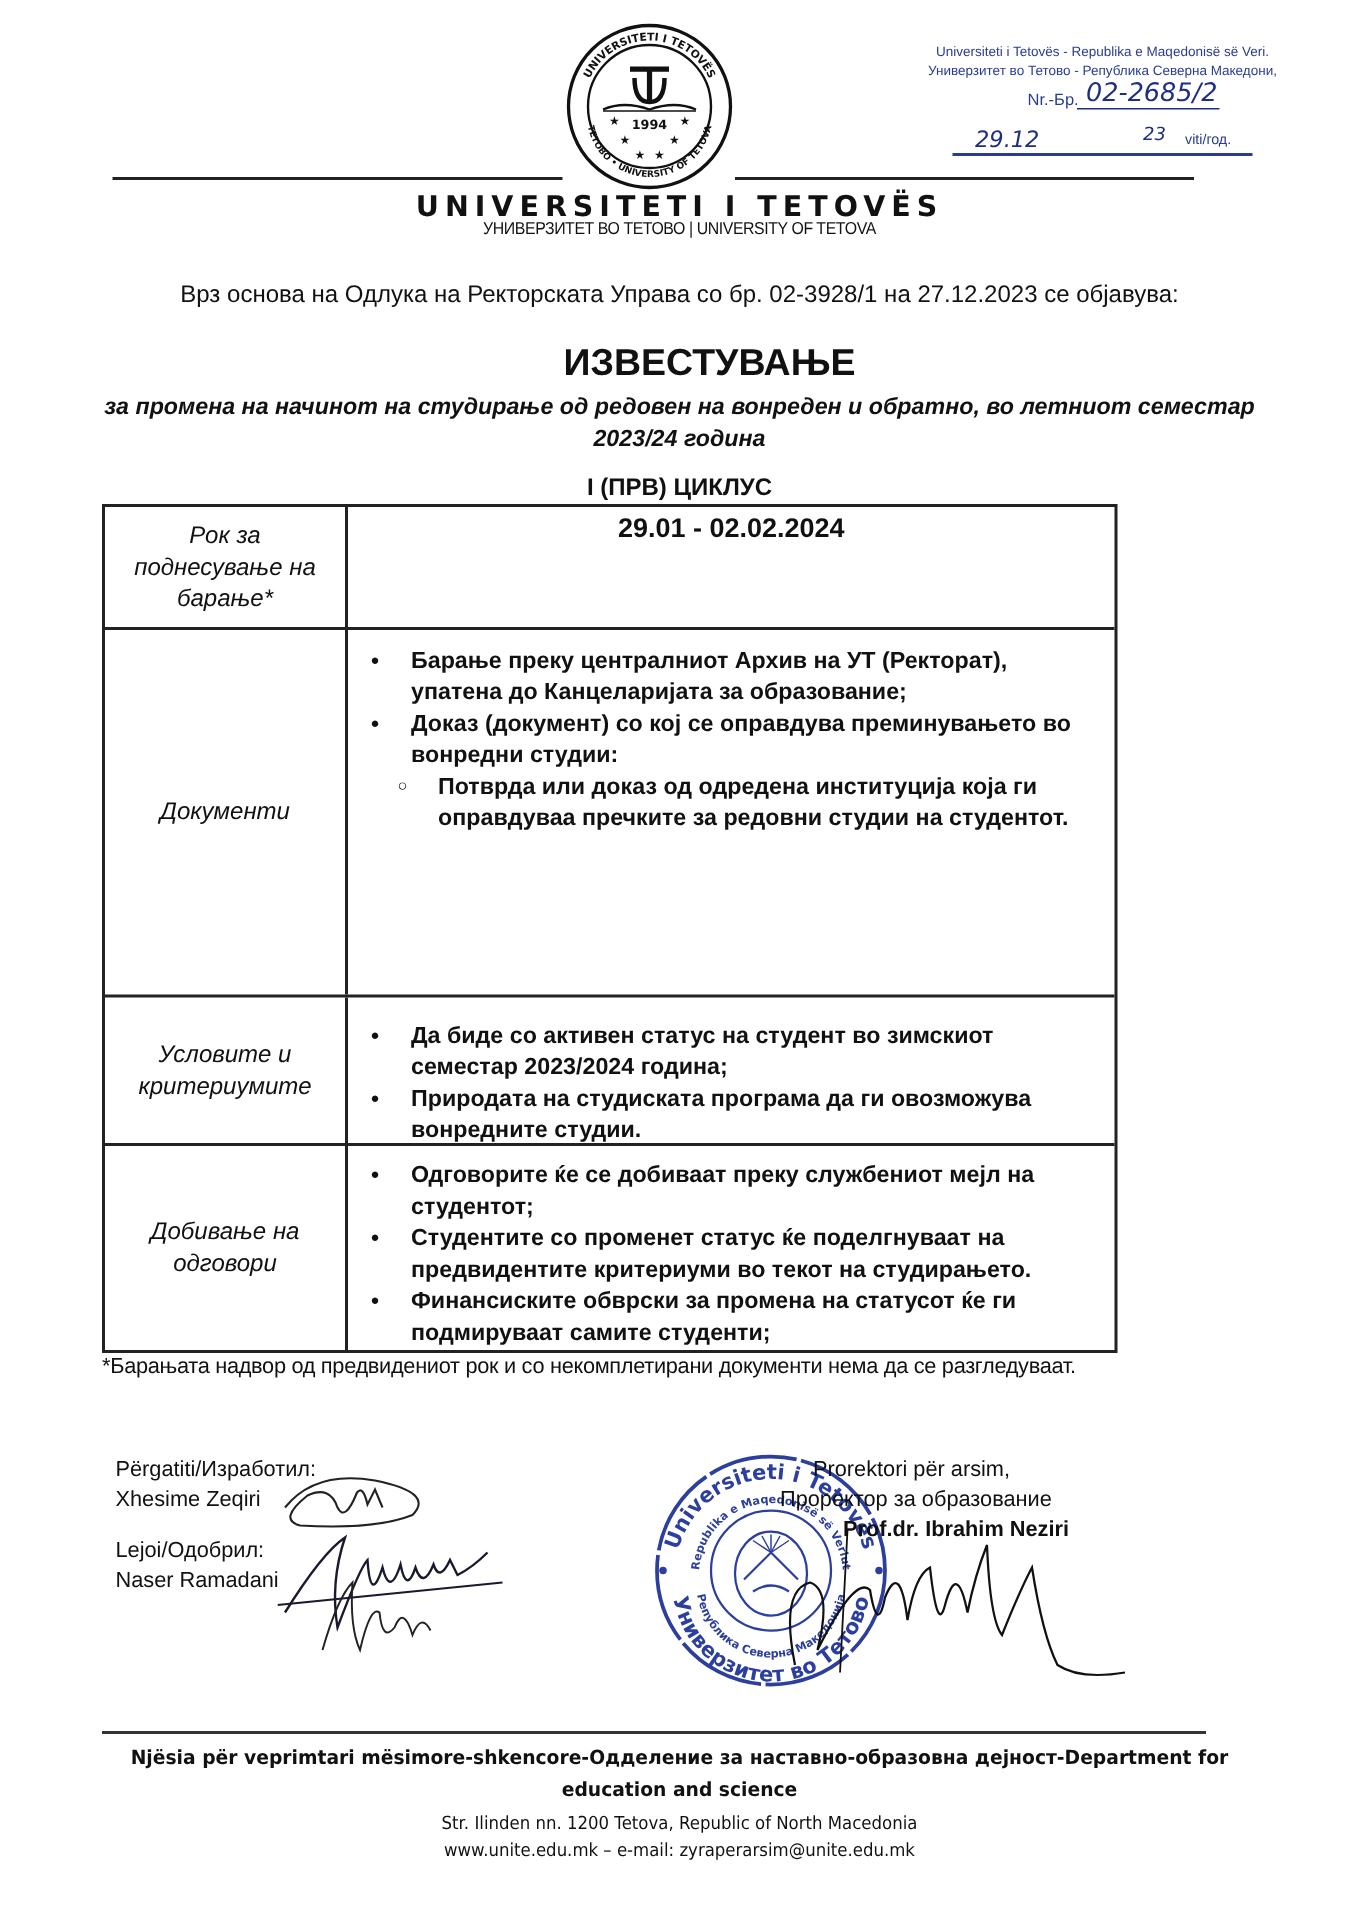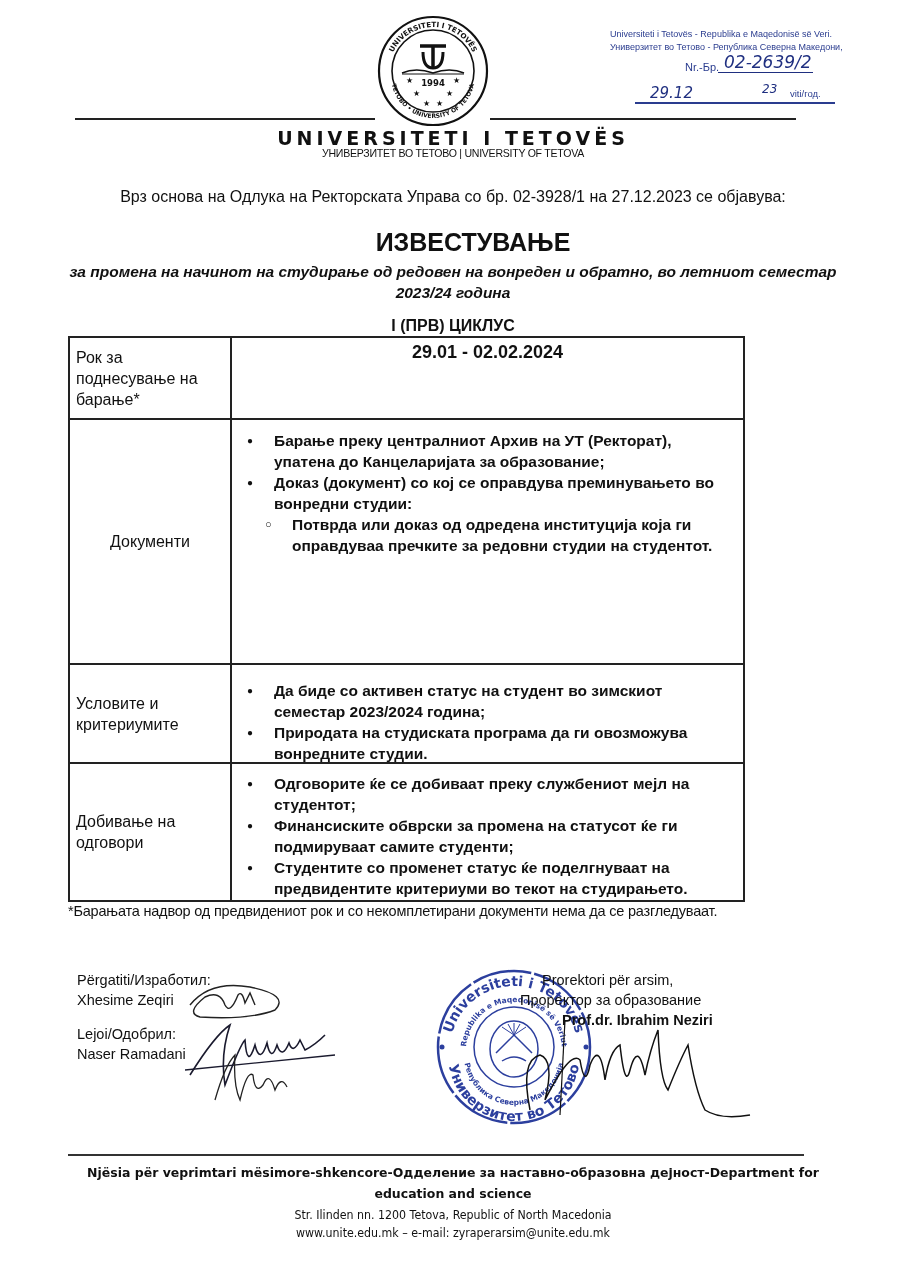--- a/index.html
+++ b/index.html
@@ -10,39 +10,39 @@
 
   
   .logo { left: 376px; top: 14px; width: 114px; height: 114px; }
   .hdr-line-left { left: 75px; top: 118px; width: 300px; height: 2px; background: #222; }
   .hdr-line-right { left: 490px; top: 118px; width: 306px; height: 2px; background: #222; }
   .uni-name { left: 0; top: 127px; width: 906px; text-align: center; font-family: "DejaVu Sans", sans-serif; font-weight: bold; font-size: 19px; letter-spacing: 4px; color: #111; }
   .uni-sub { left: 0; top: 147px; width: 906px; text-align: center; font-family: "Liberation Sans", sans-serif; font-size: 11.5px; letter-spacing: -0.3px; color: #111; transform: scaleX(0.92); }
 
   
   .regstamp { left: 610px; top: 28px; width: 250px; font-family: "Liberation Sans", sans-serif; color: #2a3c8f; }
-  .regstamp .l1, .regstamp .l2 { font-size: 9px; line-height: 13px; text-align: left; }
+  .regstamp .l1, .regstamp .l2 { font-size: 9px; line-height: 13px; text-align: center; }
   .regstamp .nr-row { position: absolute; left: 75px; top: 33px; font-size: 11px; }
   .regstamp .nr-val { position: absolute; left: 108px; top: 24px; font-family: "DejaVu Sans", sans-serif; font-size: 17px; color: #1f2f80; font-style: italic; border-bottom: 1.5px solid #1f2f80; min-width: 95px; padding-left: 6px; }
   .regstamp .date-val { position: absolute; left: 40px; top: 56px; font-family: "DejaVu Sans", sans-serif; font-size: 15px; color: #1f2f80; font-style: italic; }
   .regstamp .year-val { position: absolute; left: 152px; top: 54px; font-family: "DejaVu Sans", sans-serif; font-size: 12px; color: #1f2f80; font-style: italic; }
   .regstamp .vitigod { position: absolute; left: 180px; top: 60px; font-size: 9.5px; }
   .regstamp .date-line { position: absolute; left: 25px; top: 74px; width: 200px; height: 1.5px; background: #2a3c8f; }
 
   
   .intro { left: 0; top: 188px; width: 906px; text-align: center; font-size: 16px; }
   .title { left: 0; top: 228px; width: 906px; text-align: center; font-size: 25px; font-weight: bold; padding-left: 40px; }
   .subtitle { left: 40px; top: 261px; width: 826px; text-align: center; font-size: 15.5px; font-weight: bold; font-style: italic; line-height: 21px; }
   .cycle { left: 0; top: 317px; width: 906px; text-align: center; font-size: 16px; font-weight: bold; }
 
   
   .table { left: 68px; top: 336px; width: 677px; border: 2px solid #222; }
   .row { display: flex; border-top: 2px solid #222; }
   .row:first-child { border-top: none; }
-  .cell-label { width: 162px; border-right: 2px solid #222; display: flex; align-items: center; justify-content: center; text-align: left; font-size: 16px; line-height: 21px; padding: 4px 6px; }
+  .cell-label { width: 162px; border-right: 2px solid #222; display: flex; align-items: center; justify-content: center; text-align: center; font-size: 16px; line-height: 21px; padding: 4px 6px; font-style: italic; }
   .cell-body { flex: 1; padding: 6px 10px 6px 10px; font-size: 15.5px; font-weight: bold; line-height: 21px; }
   .row-deadline { height: 80px; }
   .row-deadline .cell-label { align-items: center; }
   .row-deadline .cell-body { text-align: center; font-size: 18px; padding-top: 4px; }
   .row-docs { height: 245px; }
   .row-docs .cell-body { padding-top: 10px; }
   .row-cond { height: 99px; }
   .row-cond .cell-body { padding-top: 15px; }
   .row-resp { height: 138px; }
   .row-resp .cell-body { padding-top: 9px; }
@@ -105,21 +105,21 @@
 
 <div class="abs hdr-line-left"></div>
 <div class="abs hdr-line-right"></div>
 <div class="abs uni-name">UNIVERSITETI I TETOVËS</div>
 <div class="abs uni-sub">УНИВЕРЗИТЕТ ВО ТЕТОВО | UNIVERSITY OF TETOVA</div>
 
 <div class="abs regstamp">
   <div class="l1">Universiteti i Tetovës - Republika e Maqedonisë së Veri.</div>
   <div class="l2">Универзитет во Тетово - Република Северна Македони,</div>
   <span class="nr-row">Nr.-Бр.</span>
-  <span class="nr-val">02-2639/2</span>
+  <span class="nr-val">02-2685/2</span>
   <span class="date-val">29.12</span>
   <span class="year-val">23</span>
   <span class="vitigod">viti/год.</span>
   <div class="date-line"></div>
 </div>
 
 <div class="abs intro">Врз основа на Одлука на Ректорската Управа со бр. 02-3928/1 на 27.12.2023 се објавува:</div>
 <div class="abs title">ИЗВЕСТУВАЊЕ</div>
 <div class="abs subtitle">за промена на начинот на студирање од редовен на вонреден и обратно, во летниот семестар 2023/24 година</div>
 <div class="abs cycle">I (ПРВ) ЦИКЛУС</div>
@@ -155,22 +155,22 @@
         <li>Природата на студиската програма да ги овозможува вонредните студии.</li>
       </ul>
     </div>
   </div>
 
   <div class="row row-resp">
     <div class="cell-label">Добивање на одговори</div>
     <div class="cell-body">
       <ul class="bul">
         <li>Одговорите ќе се добиваат преку службениот мејл на студентот;</li>
+        <li>Студентите со променет статус ќе поделгнуваат на предвидентите критериуми во текот на студирањето.</li>
         <li>Финансиските обврски за промена на статусот ќе ги подмируваат самите студенти;</li>
-        <li>Студентите со променет статус ќе поделгнуваат на предвидентите критериуми во текот на студирањето.</li>
       </ul>
     </div>
   </div>
 </div>
 
 <div class="abs footnote">*Барањата надвор од предвидениот рок и со некомплетирани документи нема да се разгледуваат.</div>
 
 <div class="abs sig-left">
   <div>Përgatiti/Изработил:</div>
   <div>Xhesime Zeqiri</div>

